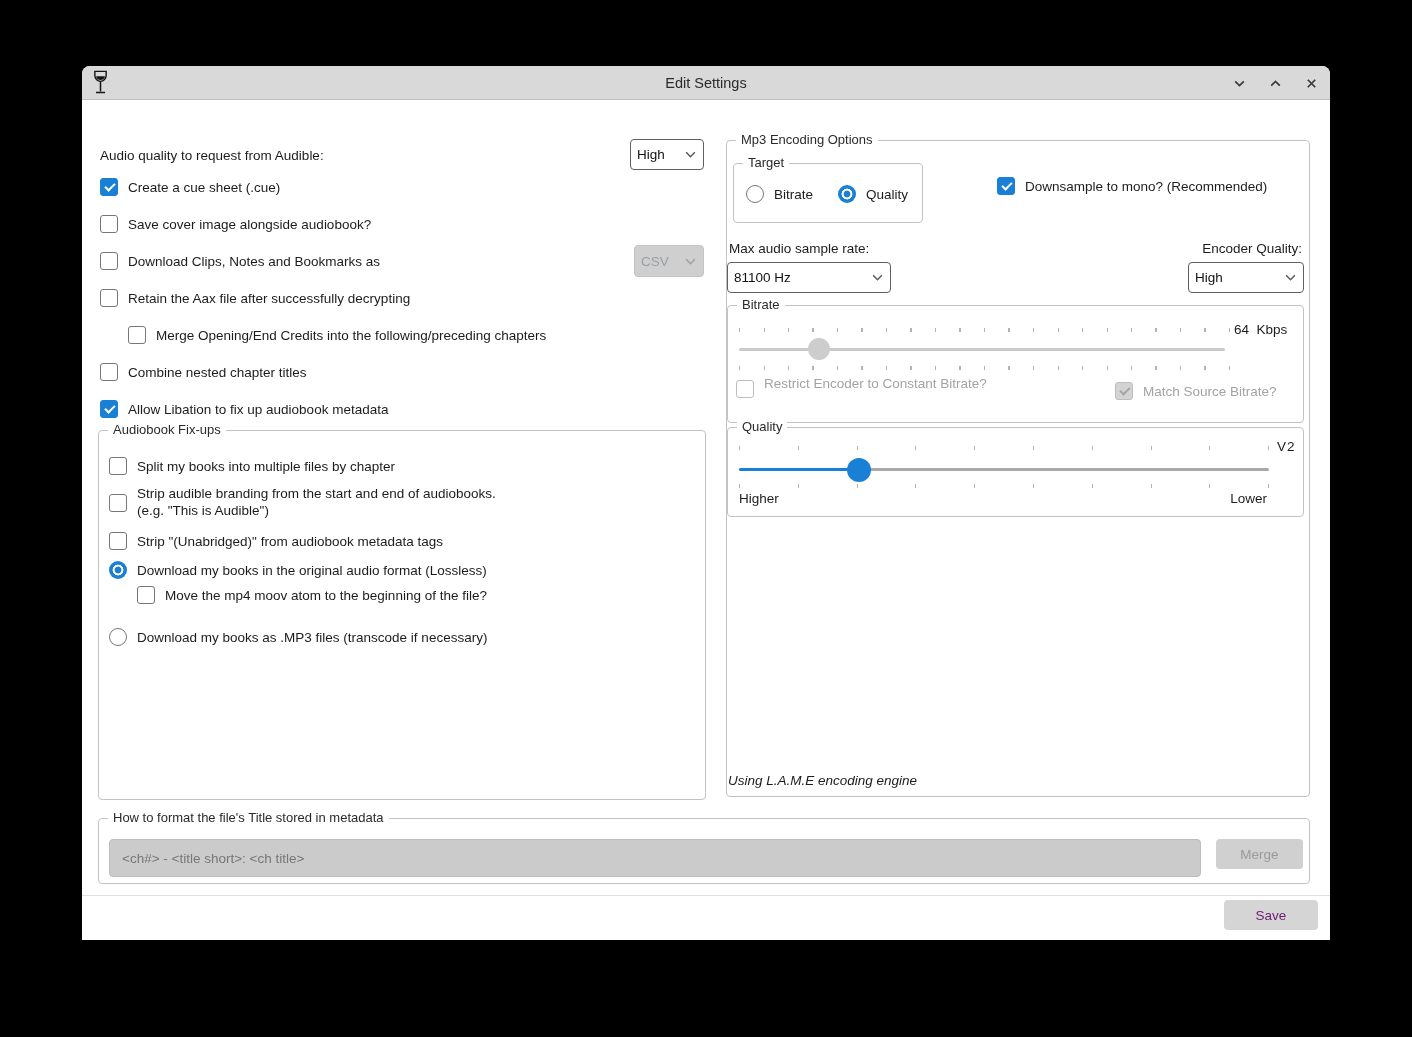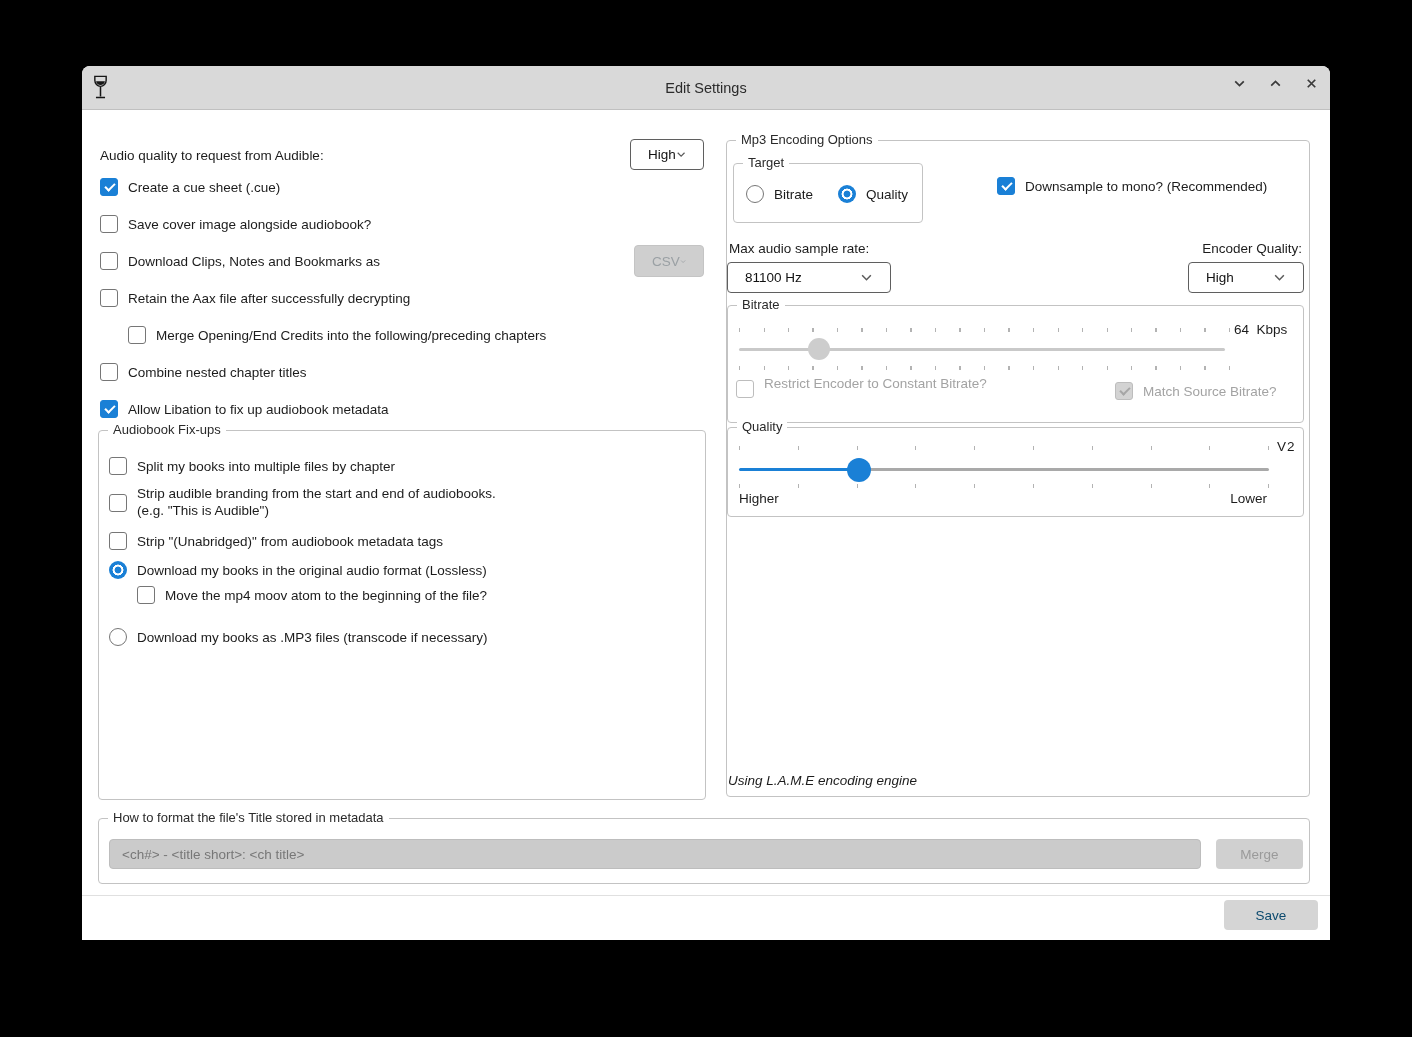--- a/index.html
+++ b/index.html
@@ -1,20 +1,20 @@
 <!DOCTYPE html>
 <html><head>
 <meta charset="utf-8">
 <style>
   * { margin:0; padding:0; box-sizing:border-box; }
   html,body { width:1412px; height:1037px; background:#000; font-family:"Liberation Sans","DejaVu Sans",sans-serif; }
   .window { position:absolute; left:82px; top:66px; width:1248px; height:874px; background:#fff; border-radius:8px 8px 0 0; overflow:hidden; }
 
   
-  .titlebar { position:absolute; left:0; top:0; width:100%; height:44px; background:#d9d9d9; border-bottom:1px solid #c0c0c0; display:flex; align-items:center; }
+  .titlebar { position:absolute; left:0; top:0; width:100%; height:34px; background:#d9d9d9; border-bottom:1px solid #c0c0c0; display:flex; align-items:center; }
   .titlebar .app-icon { margin-left:10px; display:flex; align-items:center; }
   .titlebar .title { position:absolute; left:0; right:0; text-align:center; font-size:14.5px; color:#2b2b2b; }
   .win-controls { position:absolute; right:8px; top:0; height:34px; display:flex; align-items:center; gap:14px; }
   .win-btn { width:22px; height:22px; display:flex; align-items:center; justify-content:center; cursor:default; }
 
   
   .tabbar { position:absolute; left:0; top:35px; width:100%; height:29px; background:#fff; display:flex; align-items:center; padding-left:1px; }
   .tab { padding:0 9px; font-size:14px; color:#8a8a8a; height:100%; display:flex; align-items:center; position:relative; }
   .tab.active { color:#1c1c1c; }
   .tab.active::after { content:""; position:absolute; left:2px; right:2px; bottom:2px; height:3px; background:#1a80d6; border-radius:2px; }
@@ -25,21 +25,21 @@
 
   
   .cb { width:18px; height:18px; border:1.5px solid #767676; border-radius:3px; background:#fff; position:relative; flex:none; }
   .cb.checked { background:#1a80d6; border-color:#1a80d6; }
   .cb.checked::after { content:""; position:absolute; left:3.5px; top:4px; width:8px; height:4px; border-left:2px solid #fff; border-bottom:2px solid #fff; transform:rotate(-45deg); }
   .cb.disabled-checked { background:#d3d3d3; border-color:#bdbdbd; }
   .cb.disabled-checked::after { content:""; position:absolute; left:3.5px; top:4px; width:8px; height:4px; border-left:2px solid #a6a6a6; border-bottom:2px solid #a6a6a6; transform:rotate(-45deg); }
   .radio { width:18px; height:18px; border:1.5px solid #767676; border-radius:50%; background:#fff; flex:none; }
   .radio.selected { border:none; background:radial-gradient(circle at center, #1a80d6 0 3.4px, #fff 3.6px 5.4px, #1a80d6 5.6px 100%); }
 
-  .select { border:1px solid #5f5f5f; border-radius:4px; background:#fff; display:flex; align-items:center; justify-content:space-between; padding:0 17px; font-size:13.5px; color:#111; }
+  .select { border:1px solid #5f5f5f; border-radius:4px; background:#fff; display:flex; align-items:center; justify-content:space-between; padding:0 6px; font-size:13.5px; color:#111; }
   .select.disabled { background:#cfcfcf; border-color:#c4c4c4; color:#9aa0a4; }
 
   .group { position:absolute; border:1px solid #c3c3c3; border-radius:4px; background:#fff; }
   .legend { position:absolute; top:-9px; left:9px; background:#fff; padding:0 5px; font-size:13px; color:#2a2a2a; white-space:nowrap; }
 
   .chk-row { position:absolute; display:flex; align-items:center; gap:10px; }
 
   .ticks { position:absolute; height:4px; background-image:repeating-linear-gradient(to right,#b3b3b3 0,#b3b3b3 1px,transparent 1px,transparent var(--sp)); }
   .track { position:absolute; border-radius:2px; }
   .handle { position:absolute; top:50%; border-radius:50%; transform:translate(-50%,-50%); }
@@ -226,26 +226,26 @@
         <span class="lbl" style="position:absolute; left:549px; top:11px; letter-spacing:1px;">V2</span>
         <span class="lbl" style="position:absolute; left:11px; top:63px;">Higher</span>
         <span class="lbl" style="position:absolute; right:36px; top:63px;">Lower</span>
       </div>
 
       <span class="lbl" style="position:absolute; left:1px; bottom:8px; font-style:italic;">Using L.A.M.E encoding engine</span>
     </div>
 
     <div class="group" style="left:16px; top:688px; width:1212px; height:66px;">
       <span class="legend">How to format the file's Title stored in metadata</span>
-      <input type="text" disabled="" style="position: absolute; left: 10px; top: 20px; width: 1092px; height: 30px; background: rgb(203, 203, 203); border: 1px solid rgb(189, 189, 189); border-radius: 4px; padding: 0px 12px; font-family: inherit; font-size: 13.5px; color: rgb(119, 119, 119);" value="&lt;ch#&gt; - &lt;title short&gt;: &lt;ch title&gt;">
+      <input type="text" disabled="" style="position: absolute; left: 10px; top: 20px; width: 1092px; height: 38px; background: rgb(203, 203, 203); border: 1px solid rgb(189, 189, 189); border-radius: 4px; padding: 0px 12px; font-family: inherit; font-size: 13.5px; color: rgb(119, 119, 119);" value="&lt;ch#&gt; - &lt;title short&gt;: &lt;ch title&gt;">
       <div class="btn" style="position:absolute; left:1117px; top:20px; width:87px; height:30px; background:#d0d0d0; color:#9a9a9a;">
         <span>Merge</span>
       </div>
     </div>
 
     <div style="position:absolute; left:0; top:765px; width:100%; height:1px; background:#e0e0e0;"></div>
 
-    <div class="btn" style="position:absolute; left:1142px; top:770px; width:94px; height:30px; background:#d5d5d5; color:#0c4a6e;">
+    <div class="btn" style="position:absolute; left:1142px; top:770px; width:94px; height:30px; background:#d5d5d5; color:#701a75;">
       <span>Save</span>
     </div>
 
   </div>
 </div>
 
 </body></html>

